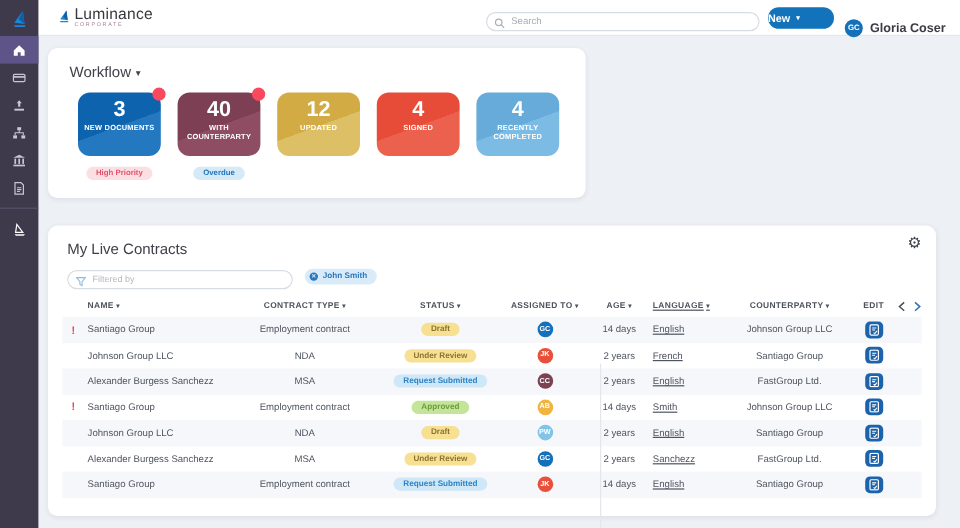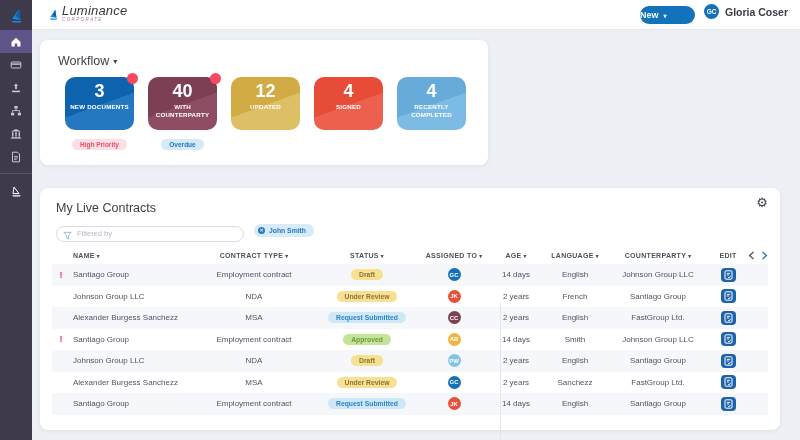--- a/index.html
+++ b/index.html
@@ -10,32 +10,32 @@
   
   .sidebar { position:absolute; left:0; top:0; width:32px; height:440px; background:#3e3a4c; z-index:20; }
   .sb-logo { height:30px; display:flex; align-items:center; justify-content:center; }
   .sb-item { height:23px; display:flex; align-items:center; justify-content:center; cursor:pointer; }
   .sb-item.active { background:#5e5488; }
   .sb-item svg { display:block; }
   .sb-divider { height:1px; background:#56526a; margin:5px 0 6px; }
 
   
   .topbar { position:absolute; left:32px; top:0; right:0; height:30px; background:#ffffff; border-bottom:1px solid #e4e7ec; display:flex; align-items:center; z-index:10; }
-  .brand { display:flex; align-items:flex-start; margin-left:16px; cursor:pointer;font-style:italic; }
+  .brand { display:flex; align-items:center; margin-left:16px; cursor:pointer; }
   .brand-sail { margin-top:3px; }
   .brand-txt { margin-left:3px; line-height:1; }
   .brand-name { font-size:13px; color:#38383f; letter-spacing:0.2px; }
   .brand-sub { font-size:4.5px; letter-spacing:1.4px; color:#a87e93; margin-top:1px; }
   .search-wrap { position:absolute; left:373px; top:7px; width:228px; height:16px; }
   .search-wrap input { width:100%; height:100%; border:1px solid #d8dde3; border-radius:9px; font-size:8px; padding:0 8px 0 20px; color:#6a7077; outline:none; font-family:"Liberation Sans", sans-serif; }
   .search-wrap input::placeholder { color:#a7adb5; }
   .search-ic { position:absolute; left:7px; top:3.5px; }
   .new-btn { position:absolute; left:608px; top:6px; width:55px; height:18px; background:#1273bb; border:none; border-radius:10px; color:#fff; font-size:9px; font-weight:bold; display:flex; align-items:center; justify-content:flex-start; gap:5px; cursor:pointer; font-family:"Liberation Sans", sans-serif; }
   .new-btn .caret { font-size:6px; }
-  .user { position:absolute; left:672px; top:4px; display:flex; align-items:center; gap:6px; cursor:pointer; }
+  .user { position:absolute; left:672px; top:16px; display:flex; align-items:center; gap:6px; cursor:pointer; }
   .avatar { width:15px; height:15px; border-radius:50%; background:#1470b8; color:#fff; font-size:6.5px; font-weight:bold; display:flex; align-items:center; justify-content:center; }
   .user-name { font-size:10.5px; font-weight:bold; color:#3c3c45; }
 
   
   .panel { position:absolute; background:#fff; border-radius:8px; box-shadow:0 1px 4px rgba(40,50,70,0.08); }
   .panel-workflow { left:40px; top:40px; width:448px; height:125px; padding:11px 0 0 18px; }
   .panel-contracts { left:40px; top:188px; width:740px; height:242px; }
 
   
   .wf-title { font-size:12.5px; color:#42424b; display:inline-flex; align-items:center; gap:4px; cursor:pointer; }
@@ -64,21 +64,21 @@
   .th { font-size:7px; font-weight:bold; color:#4c525c; letter-spacing:0.3px; text-align:center; cursor:pointer; }
   .th .caret { font-size:5.5px; color:#4c525c; margin-left:2px; }
   .trow { display:flex; align-items:center; height:21.5px; font-size:8px; color:#4f5560; cursor:pointer; }
   .trow.alt { background:#f5f7fa; }
   .c-warn { width:18px; text-align:center; }
   .c-name { width:124px; text-align:left; padding-left:3px; }
   .c-type { width:120px; text-align:center; }
   .c-status { width:106px; text-align:center; }
   .c-assign { width:68px; text-align:center; }
   .c-age { width:56px; text-align:center; }
-  .c-lang { width:62px; text-align:center; }
+  .c-lang { width:62px; text-align:left;text-decoration:underline; }
   .c-cp { width:104px; text-align:center; }
   .c-edit { width:36px; text-align:center; }
   .c-nav { width:22px; display:flex; align-items:center; justify-content:flex-end; gap:6px; }
   .urgent { color:#e84352; font-weight:bold; font-size:9px; }
   .pill { display:inline-block; padding:2px 8px; border-radius:8px; font-size:6.8px; font-weight:bold; }
   .row-avatar { display:inline-flex; width:13px; height:13px; border-radius:50%; color:#fff; font-size:6px; font-weight:bold; align-items:center; justify-content:center; }
   .edit-btn { width:15px; height:14px; border:none; border-radius:4px; background:#1d63ac; display:inline-flex; align-items:center; justify-content:center; cursor:pointer; }
   .v-divider { position:absolute; left:448px; top:57px; width:1px; height:177px; background:#e3e7ec; }
   .nav-chev { cursor:pointer; display:flex; }
 </style>
@@ -164,20 +164,29 @@
         <svg width="11" height="13" viewBox="0 0 15 17">
             <path d="M3 12 L10 2 L11.5 13 Z" fill="#1b86d8"></path>
             <path d="M10 2 L11.5 13 L6.5 9 Z" fill="#0d5fa8"></path>
             <path d="M2.5 14 L12.5 14 L11.5 15.5 L3.5 15.5 Z" fill="#1b86d8"></path>
           </svg>
       </span>
       <span class="brand-txt">
         <div class="brand-name">Luminance</div>
         <div class="brand-sub">CORPORATE</div>
       </span>
+    </div>
+    <div class="search-wrap">
+      <span class="search-ic">
+        <svg width="9" height="9" viewBox="0 0 10 10">
+            <circle cx="4" cy="4" r="3" fill="none" stroke="#a7adb5" stroke-width="1.1"></circle>
+            <path d="M6.3 6.3 L9 9" stroke="#a7adb5" stroke-width="1.1"></path>
+          </svg>
+      </span>
+      <input type="text" placeholder="Search" style="">
     </div>
     <button class="new-btn">
       <span>New</span>
       <span class="caret">▾</span>
     </button>
     <div class="user">
       <span class="avatar">GC</span>
       <span class="user-name">Gloria Coser</span>
     </div>
   </div>

